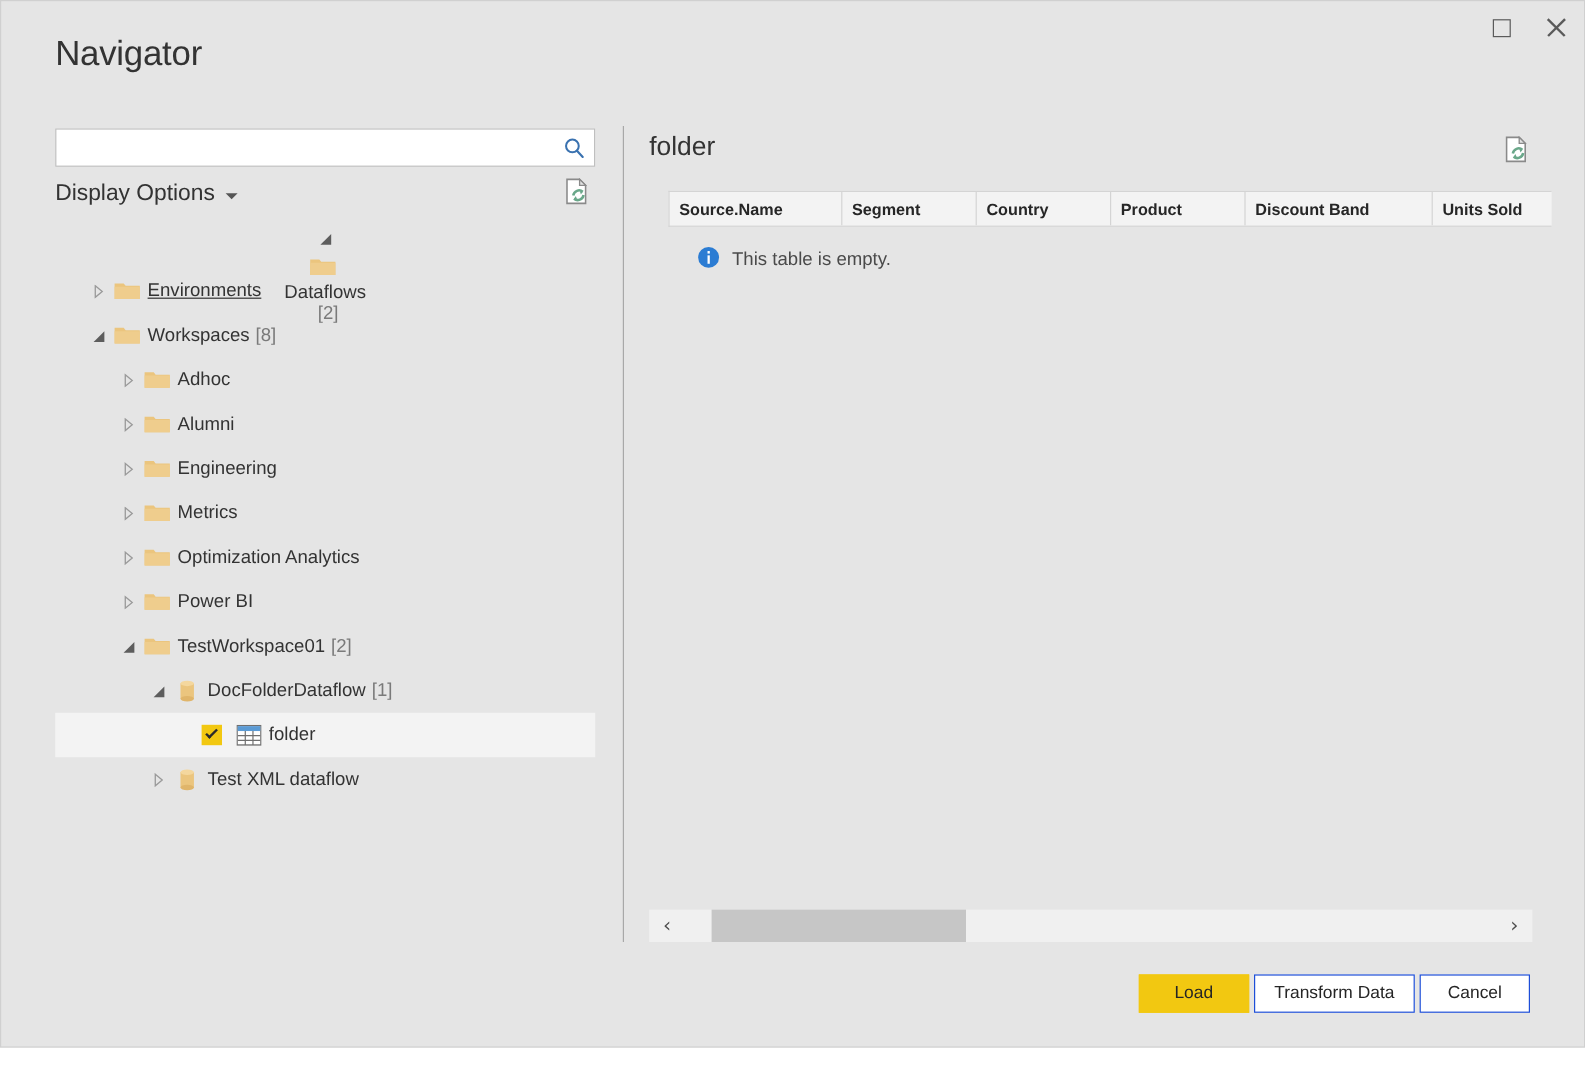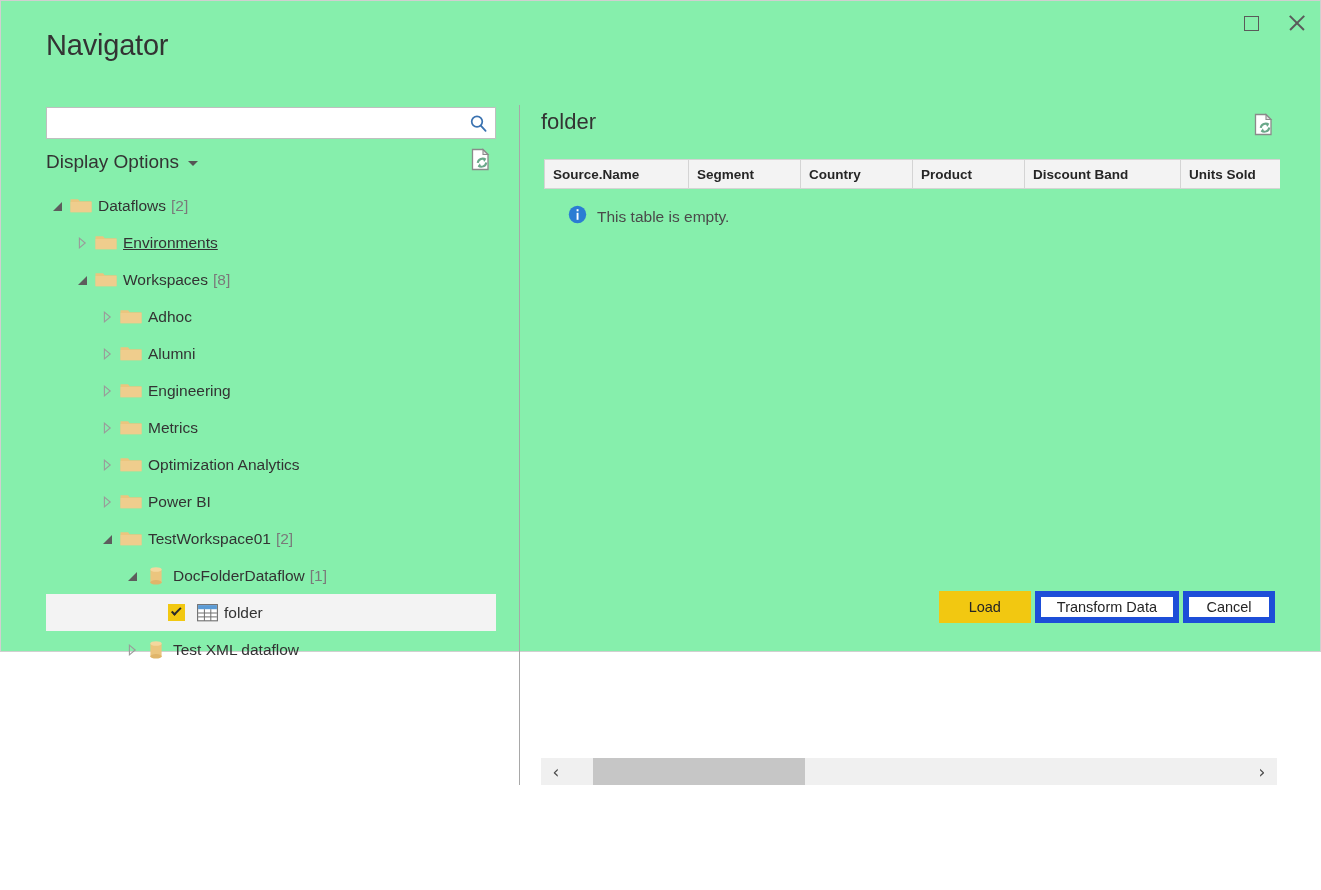--- a/index.html
+++ b/index.html
@@ -8,22 +8,22 @@
     width: 1321px; height: 890px;
     background: #ffffff;
     font-family: "Liberation Sans", sans-serif;
     color: #333333;
     overflow: hidden;
   }
 
   #dialog {
     position: relative;
     width: 1321px;
-    height: 652px;
-    background: #86efac;
+    height: 873px;
+    background: #e5e5e5;
     border: 1px solid #d0d0d0;
   }
 
   
   #titlebar {
     position: absolute;
     top: 0; left: 0; right: 0;
     height: 44px;
   }
   .wincontrols {
@@ -207,21 +207,21 @@
     left: 0; top: 4px;
   }
   #right-refresh {
     position: absolute;
     right: 2px; top: 8px;
     cursor: pointer;
   }
 
   #preview-table {
     position: absolute;
-    left: 3px; top: 54px;
+    left: 16px; top: 54px;
     width: 736px;
   }
   .thead {
     display: flex;
     height: 30px;
     background: #f3f3f3;
     border: 1px solid #d4d4d4;
     border-right: none;
     overflow: hidden;
   }
@@ -289,21 +289,21 @@
     gap: 4px;
   }
   .btn {
     height: 32px;
     min-width: 92px;
     padding: 0 16px;
     font-size: 14.5px;
     font-family: "Liberation Sans", sans-serif;
     color: #252525;
     background: #ffffff;
-    border: 6px solid #1d4ed8;
+    border: 1px solid #1d4ed8;
     cursor: pointer;
     display: flex;
     align-items: center;
     justify-content: center;
   }
   .btn.primary {
     background: #f2c811;
     border: 1px solid #f2c811;
     min-width: 92px;
   }
@@ -351,21 +351,21 @@
             <path d="M1.2 5.4 A5 5 0 0 1 9.2 2.2" fill="none" stroke="#6aa88a" stroke-width="2.1"></path>
             <path d="M9.8 5.0 A5 5 0 0 1 1.8 8.2" fill="none" stroke="#6aa88a" stroke-width="2.1"></path>
             <path d="M9.2 2.2 l-2.6 -0.5 l1.0 2.9 z" fill="#6aa88a"></path>
             <path d="M1.8 8.2 l2.6 0.5 l-1.0 -2.9 z" fill="#6aa88a"></path>
           </g>
         </svg>
       </div>
     </div>
 
     <div id="tree">
-        <div class="tnode" style="padding-left: 0px;">
+        <div class="tnode" style="padding-left: 0px; flex-direction: column;">
           <div class="exp">
             <span class="tri-open"></span>
           </div>
           <div class="ico">
             <svg width="22" height="17" viewBox="0 0 22 17" aria-hidden="true">
               <path d="M0.5 2.2 h7.6 l1.6 2.0 h11.8 v11.0 h-21 z" fill="#ebc57e"></path>
               <path d="M0.5 5.0 h21 v10.2 h-21 z" fill="#efcd8d"></path>
             </svg>
           </div>
           <span class="label">Dataflows</span>

